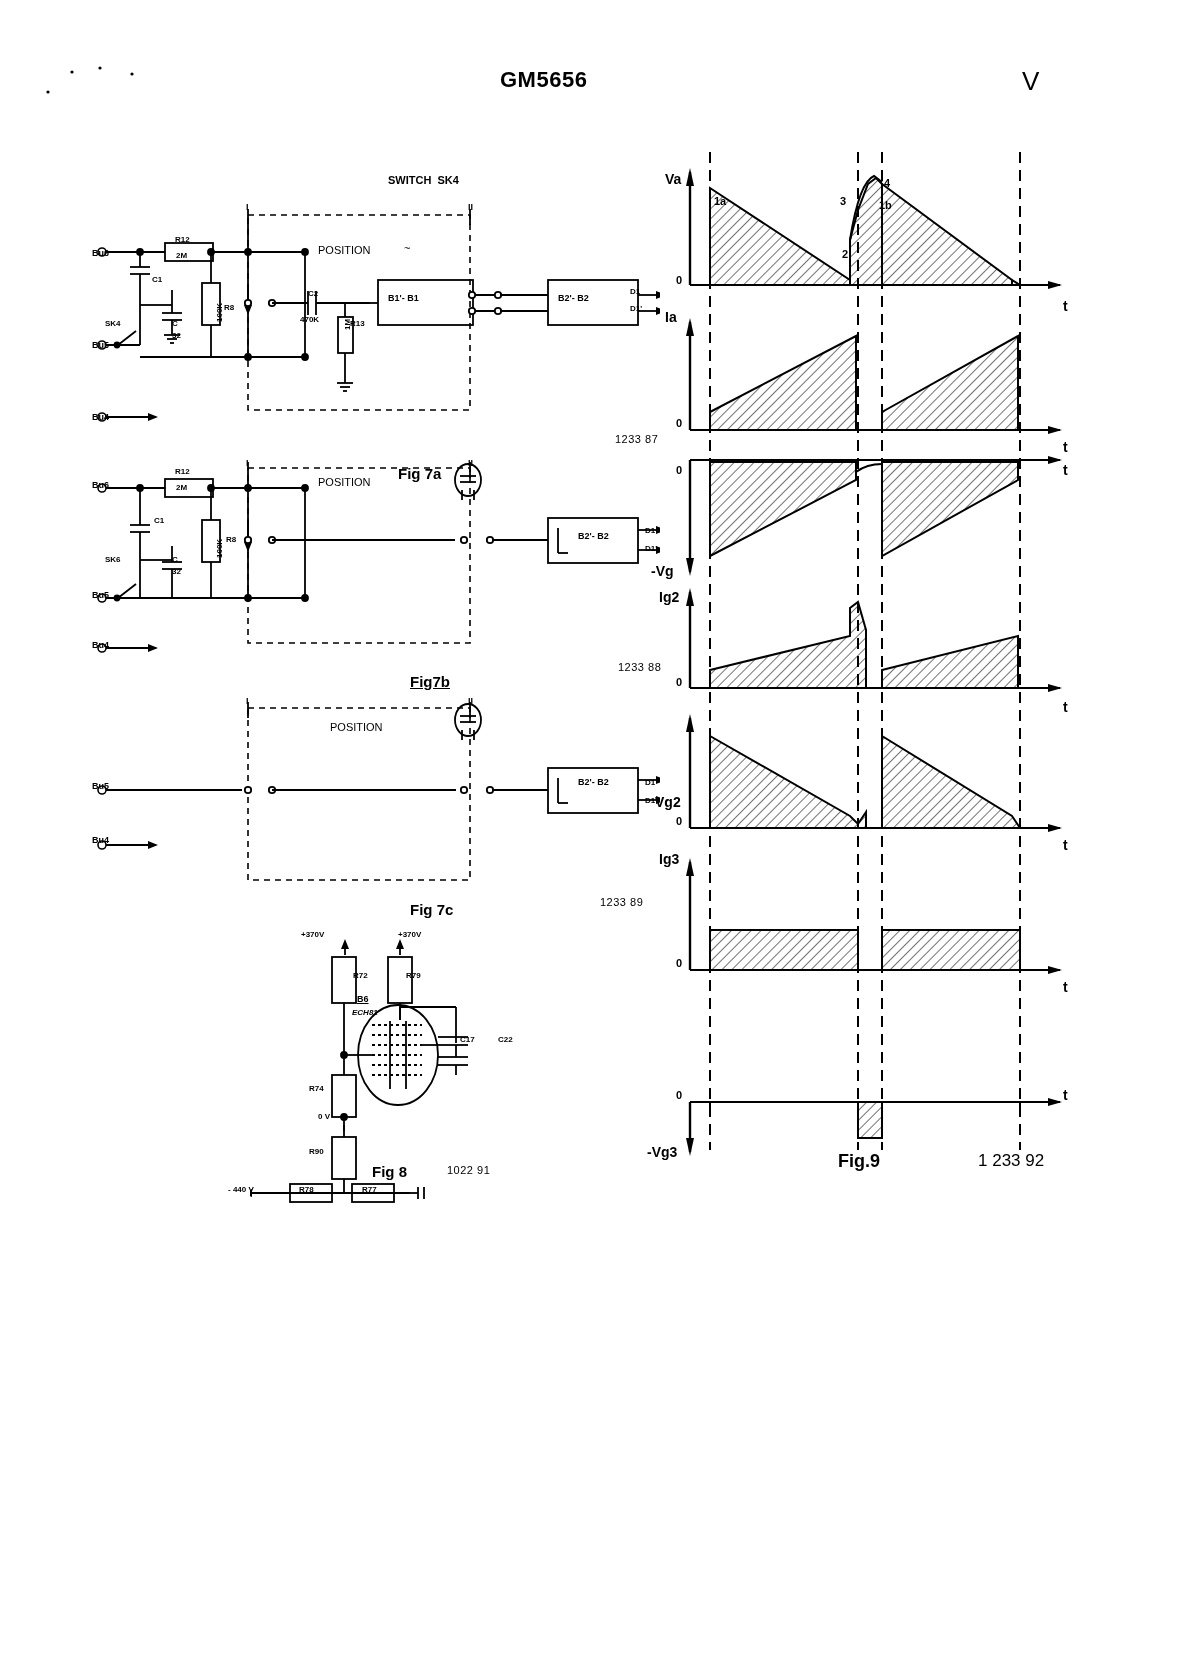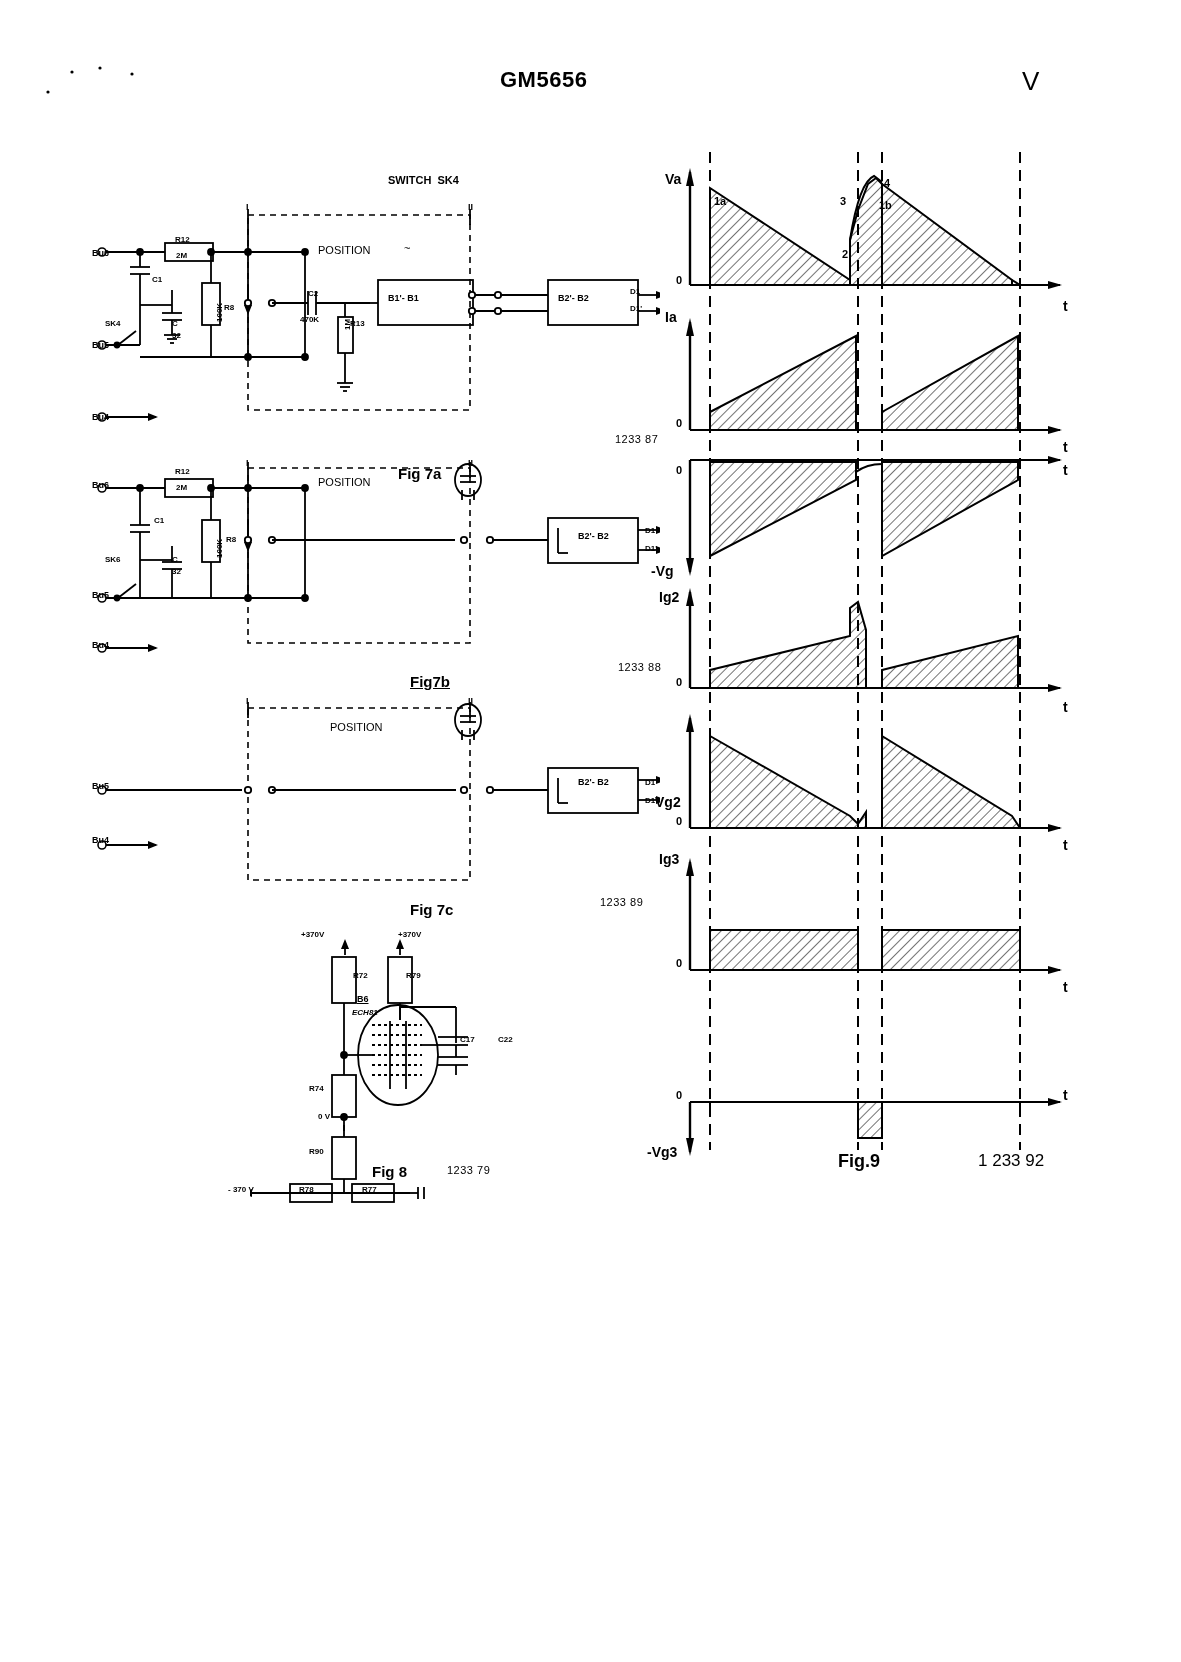--- a/index.html
+++ b/index.html
@@ -385,33 +385,33 @@
         <line x1="172" y1="120" x2="188" y2="120"></line>
 
         <line x1="94" y1="200" x2="94" y2="206"></line>
         <circle cx="94" cy="192" r="3" fill="#000"></circle>
       </g>
     </svg>
   </div>
   <div class="t tiny bold" style="left:301px; top:931px;">+370V</div>
   <div class="t tiny bold" style="left:398px; top:931px;">+370V</div>
   <div class="t tiny bold" style="left:318px; top:1113px;">0 V</div>
-  <div class="t tiny bold" style="left:228px; top:1186px;">- 370 V</div>
+  <div class="t tiny bold" style="left:228px; top:1186px;">- 440 V</div>
   <div class="t tiny bold" style="left:311px; top:972px;padding-left:42px;">R72</div>
   <div class="t tiny bold" style="left:406px; top:972px;">R79</div>
   <div class="t tiny bold" style="left:309px; top:1085px;">R74</div>
   <div class="t tiny bold" style="left:309px; top:1148px;">R90</div>
   <div class="t tiny bold" style="left:299px; top:1186px;">R78</div>
   <div class="t tiny bold" style="left:362px; top:1186px;">R77</div>
   <div class="t tiny bold" style="left:460px; top:1036px;">C17</div>
   <div class="t tiny bold" style="left:498px; top:1036px;">C22</div>
   <div class="t xsmall bold" style="left:357px; top:995px; text-decoration:underline;">B6</div>
   <div class="t tiny bold ital" style="left:352px; top:1009px;">ECH81</div>
   <div class="t fig-label" style="left:372px; top:1124px;margin-top:40px;">Fig 8</div>
-  <div class="t fig-num" style="left:447px; top:1165px;">1233 79</div>
+  <div class="t fig-num" style="left:447px; top:1165px;">1022 91</div>
   <div class="t fig-num" style="left:615px; top:434px;">1233 87</div>
   <div class="t fig-num" style="left:618px; top:662px;">1233 88</div>
   <div class="t fig-num" style="left:600px; top:897px;">1233 89</div>
 
   <div class="abs" style="left:660px; top:140px; width:420px; height:1030px;">
     <svg width="420" height="1030" viewBox="0 0 420 1030">
       <defs>
         <pattern id="hatch" width="7" height="7" patternTransform="rotate(45)" patternUnits="userSpaceOnUse">
           <line x1="0" y1="0" x2="0" y2="7" stroke="#000" stroke-width="1.1"></line>
         </pattern>

